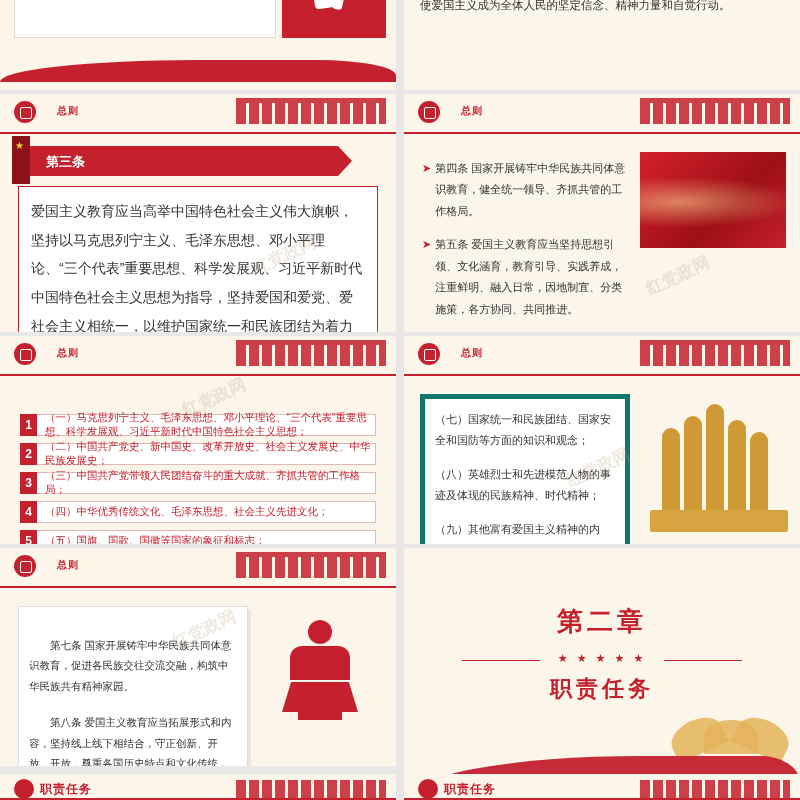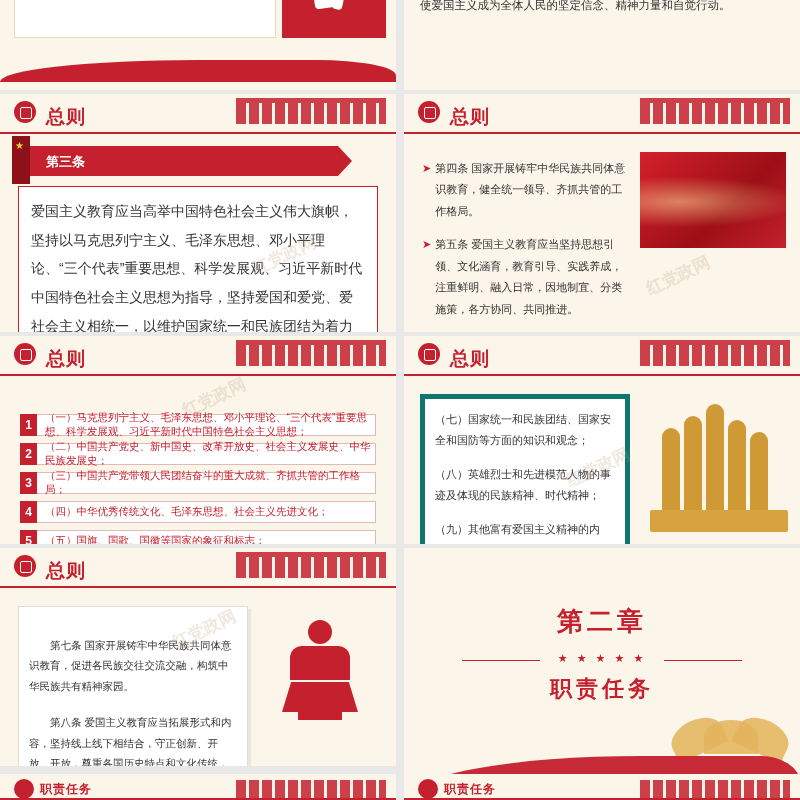--- a/index.html
+++ b/index.html
@@ -31,22 +31,22 @@
   .hdr .badge{
     position:absolute;left:14px;top:7px;
     width:22px;height:22px;border-radius:50%;
     background:#c5202e;
   }
   .hdr .badge:after{
     content:"";position:absolute;left:6px;top:6px;
     width:10px;height:10px;border:1.5px solid #fff;border-radius:2px;
   }
   .hdr .htxt{
-    position:absolute;left:46px;top:10px;
-    font-size:19px;font-weight:bold;color:#c5202e;letter-spacing:1px;
+    position:absolute;left:57px;top:10px;
+    font-size:10px;font-weight:bold;color:#c5202e;letter-spacing:1px;
   }
   .hdr .wall{
     position:absolute;right:10px;top:8px;height:22px;width:150px;
     background:
       repeating-linear-gradient(90deg,#c5202e 0 10px,#fbf5ea 10px 13px);
     opacity:.85;
   }
   .hdr .wall:before{
     content:"";position:absolute;left:0;top:-4px;width:100%;height:5px;background:#c5202e;
   }

